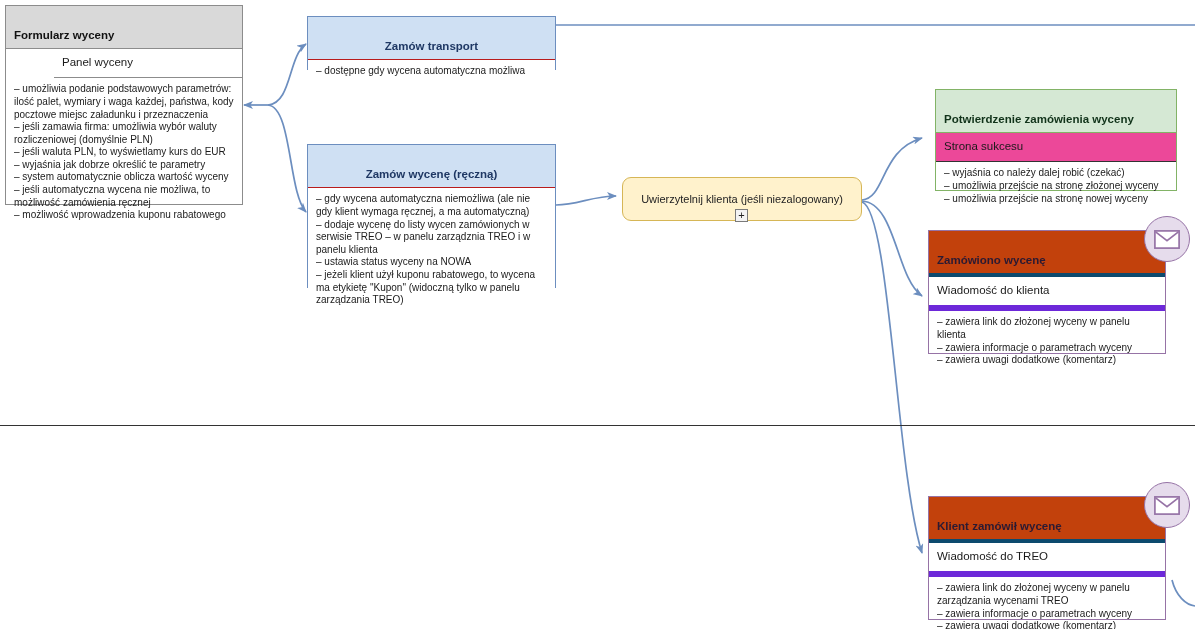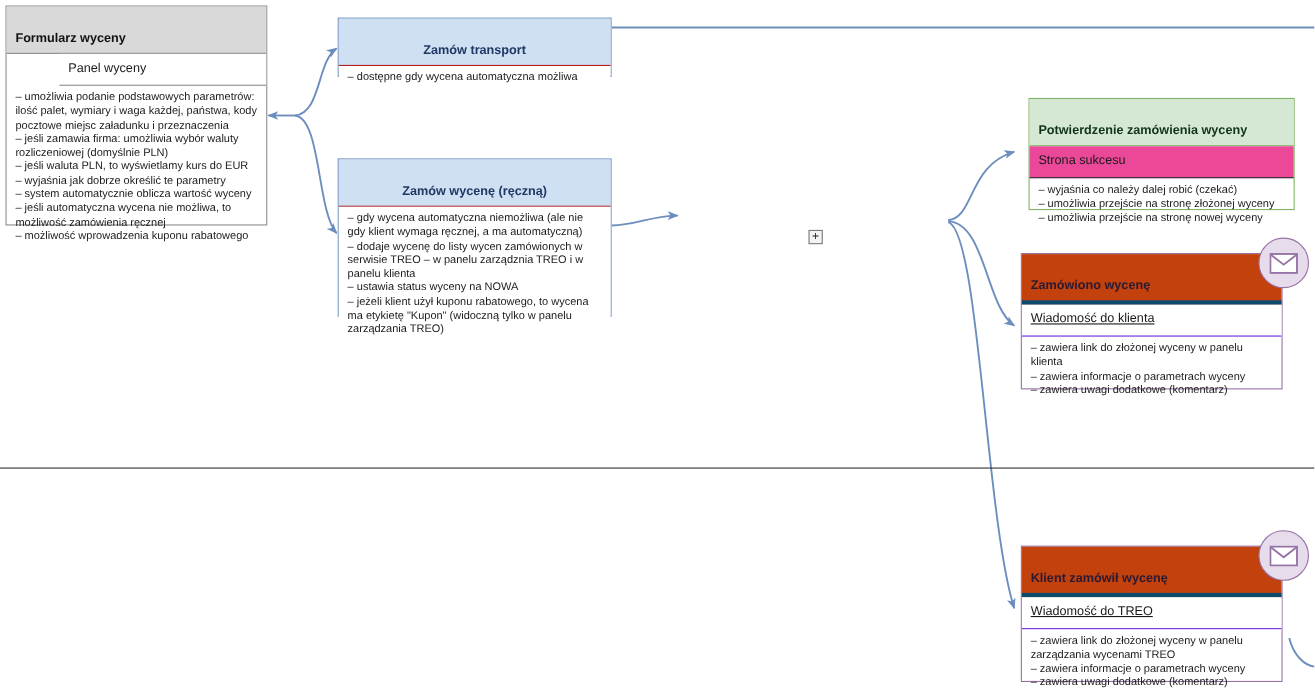--- a/index.html
+++ b/index.html
@@ -37,21 +37,21 @@
   .card.blue .body{background:#fff;}
 
   
   .card.green{border-color:#82b366;}
   .card.green .title{background:#d5e8d4;color:#11331a;border-bottom:1px solid #82b366;}
   .card.green .sub{border-bottom:1px solid #333;background:#ec4899;}
 
   
   .card.purple{border-color:#9673a6;}
   .card.purple .title{background:#c2410c;color:#2b1a33;border-bottom:4px solid #0c4a6e;}
-  .card.purple .sub{border-bottom:1px solid #6d28d9;background:#fff;text-decoration:underline;}
+  .card.purple .sub{border-bottom:6px solid #6d28d9;background:#fff;}
 
   
   .proc{
     position:absolute;box-sizing:border-box;
     background:#fff2cc;border:1px solid #d6b656;border-radius:9px;
     display:flex;align-items:center;justify-content:center;
     font-size:11px;color:#222;text-align:center;
   }
   .plus-btn{
     position:absolute;width:13px;height:13px;box-sizing:border-box;
@@ -125,20 +125,23 @@
   </div>
 
   <div class="card blue" style="left:307px;top:144px;width:249px;height:144px;">
     <div class="title">Zamów wycenę (ręczną)</div>
     <div class="body">– gdy wycena automatyczna niemożliwa (ale nie gdy klient wymaga ręcznej, a ma automatyczną)
 – dodaje wycenę do listy wycen zamówionych w serwisie TREO – w panelu zarządznia TREO i w panelu klienta
 – ustawia status wyceny na NOWA
 – jeżeli klient użył kuponu rabatowego, to wycena ma etykietę "Kupon" (widoczną tylko w panelu zarządzania TREO)</div>
   </div>
 
+  <div class="proc" style="left:622px;top:177px;width:240px;height:44px;">
+    <span>Uwierzytelnij klienta (jeśli niezalogowany)</span>
+  </div>
   <div class="plus-btn" style="left:735px;top:209px;">
     <span>+</span>
   </div>
 
   <div class="card green" style="left:923px;top:89px;width:242px;height:102px;margin-left:12px;">
     <div class="title">Potwierdzenie zamówienia wyceny</div>
     <div class="sub">Strona sukcesu</div>
     <div class="body">– wyjaśnia co należy dalej robić (czekać)
 – umożliwia przejście na stronę złożonej wyceny
 – umożliwia przejście na stronę nowej wyceny</div>

